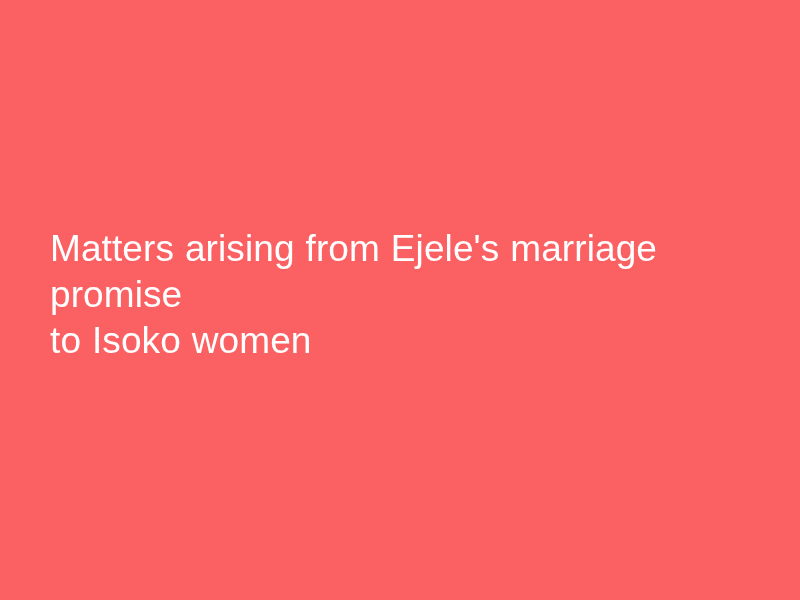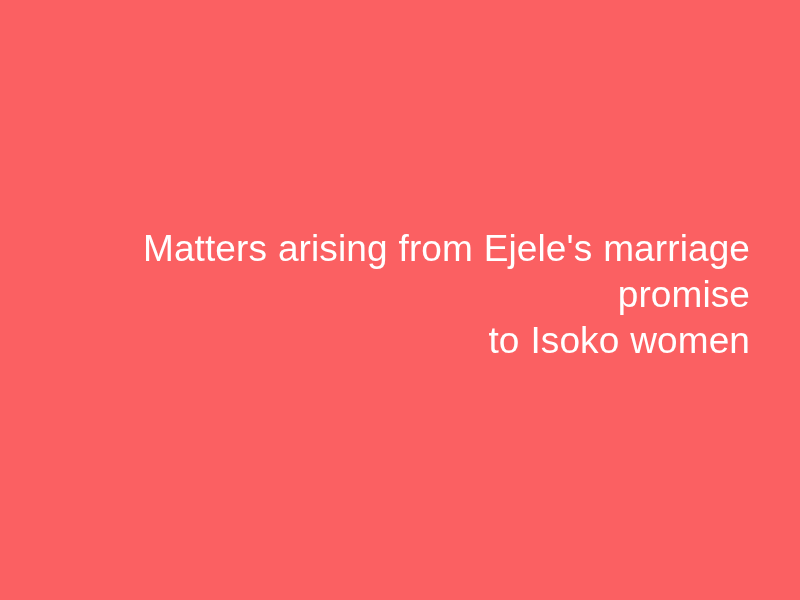--- a/index.html
+++ b/index.html
@@ -39,21 +39,21 @@
   #headline {
     margin: 0;
     padding: 0;
     color: #ffffff;
     font-family: "Liberation Sans", "DejaVu Sans", sans-serif;
     font-size: 37px;
     font-weight: 400;
     line-height: 46px;
     letter-spacing: 0.1px;
     word-spacing: 0.5px;
-    text-align: right;
+    text-align: left;
     white-space: pre-line;
   }
 </style>
 </head>
 <body>
 
 <div id="card" style="background: rgb(251, 96, 98);">
 
   <div id="headline-block">
 

